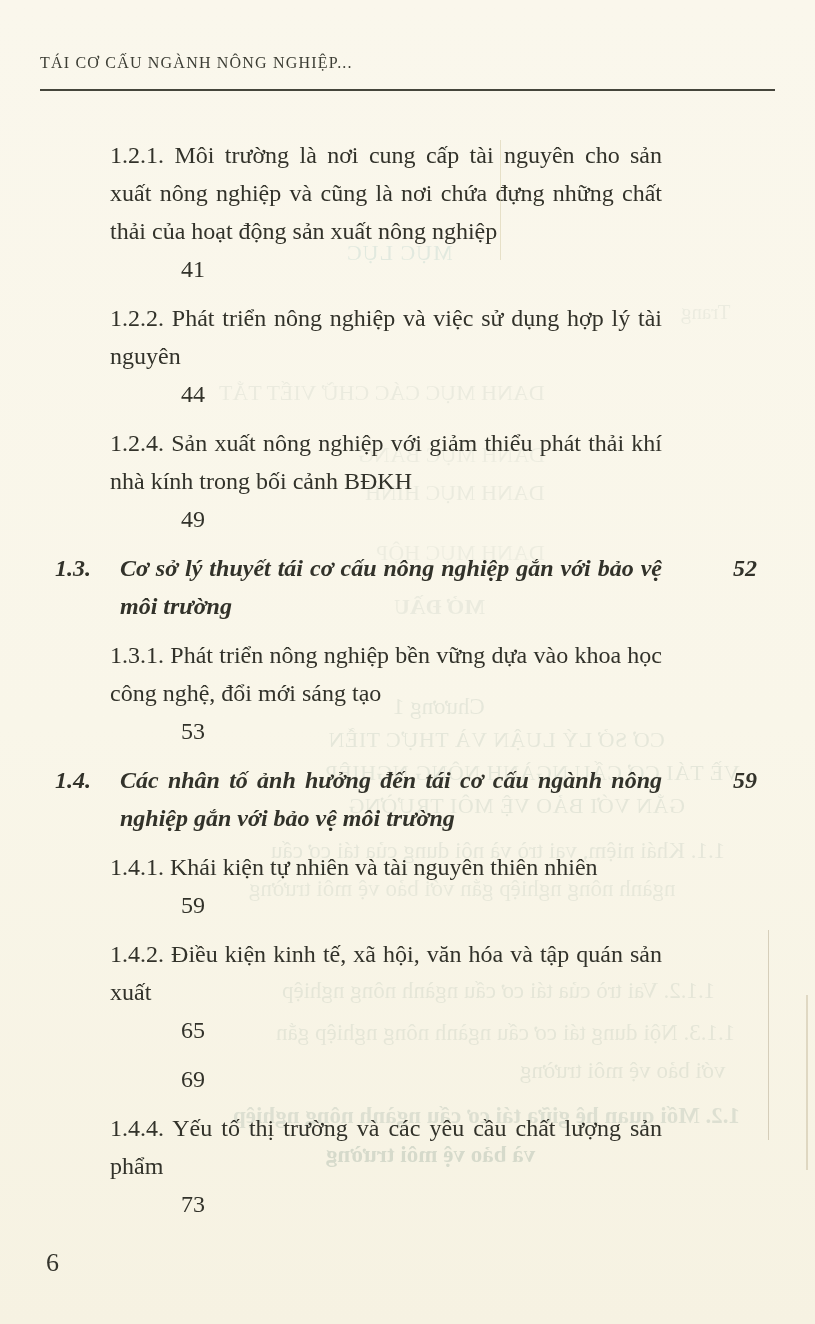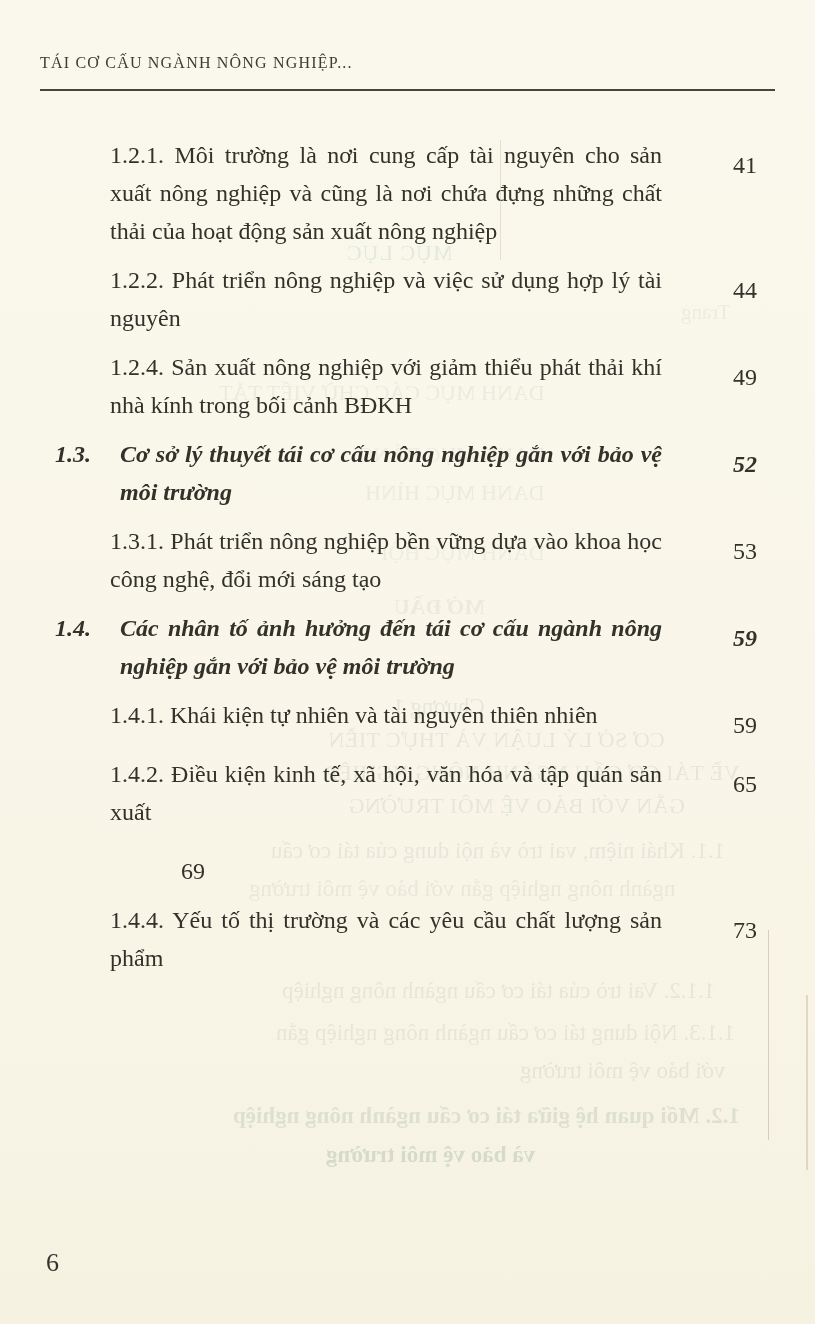--- a/index.html
+++ b/index.html
@@ -42,30 +42,29 @@
     width: 815px;
   }
   .entry {
     display: flex;
     align-items: flex-start;
     margin-bottom: 11px;
     font-size: 24px;
     line-height: 38px;
   }
   .entry .e-text { text-align: justify; }
-  .entry.sub { margin-left: 110px; }
+  .entry.sub { margin-left: 110px; flex-direction: column; }
   .entry.sub .e-text { width: 552px; }
   .entry.section { margin-left: 55px; font-weight: bold; font-style: italic; }
   .entry.section .e-num { flex: none; width: 65px; }
   .entry.section .e-text { width: 542px; }
   .e-page {
     flex: none;
     width: 95px;
     text-align: right;
-    margin-top: 10px;
   }
   
   .folio {
     position: absolute;
     left: 46px;
     top: 1248px;
     font-size: 26px;
     color: #34342c;
   }
   

